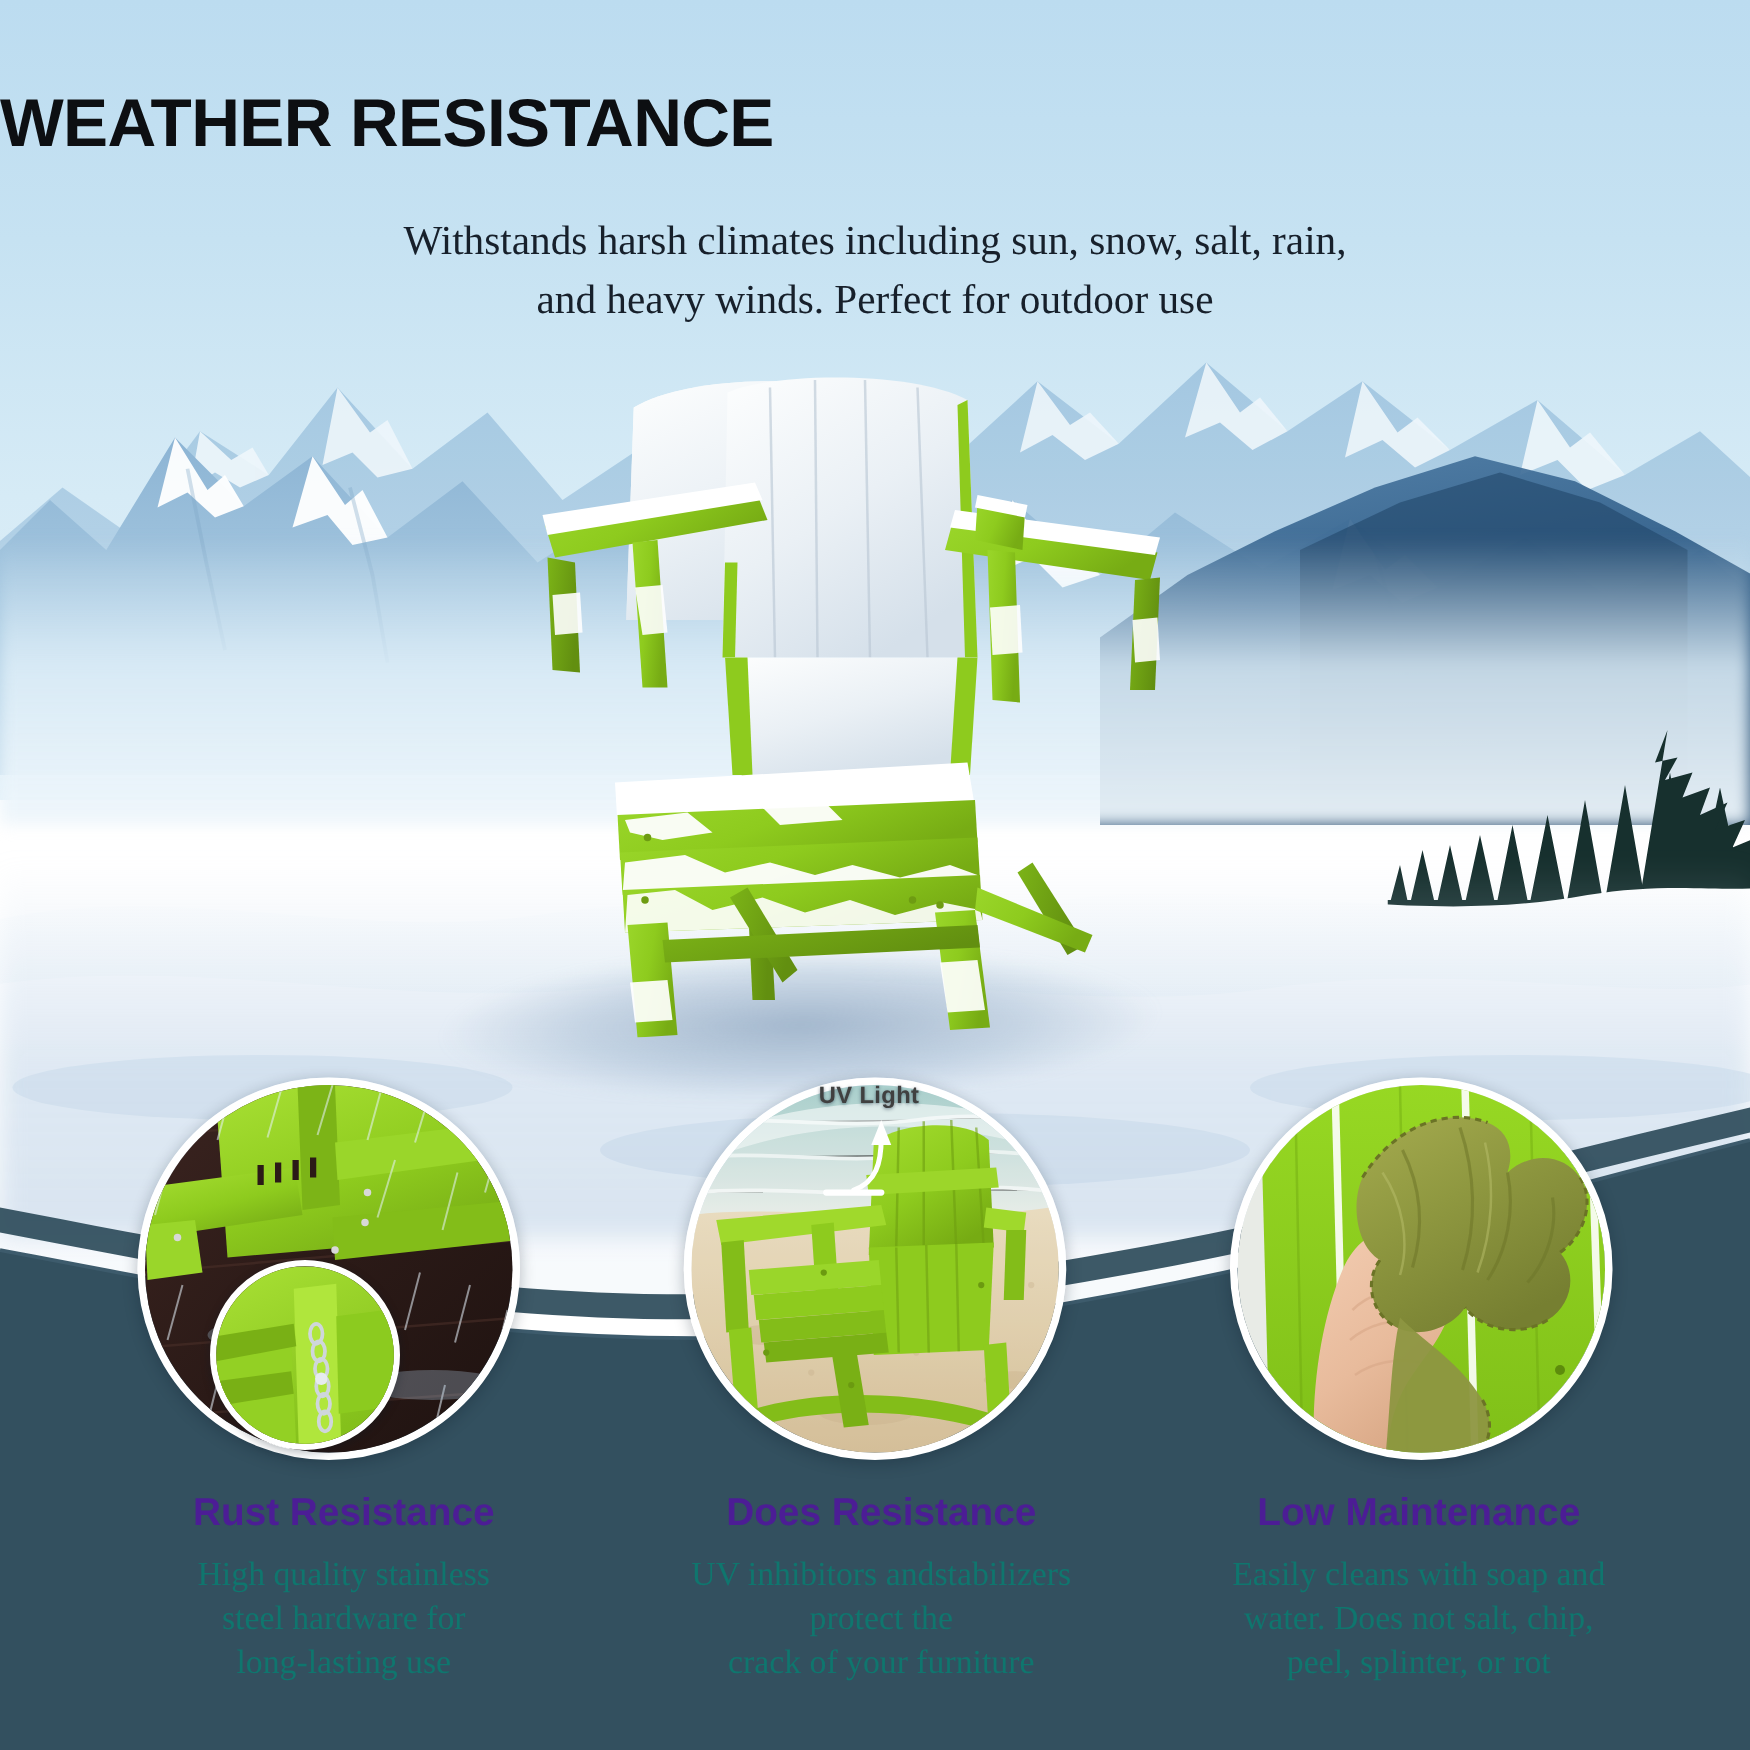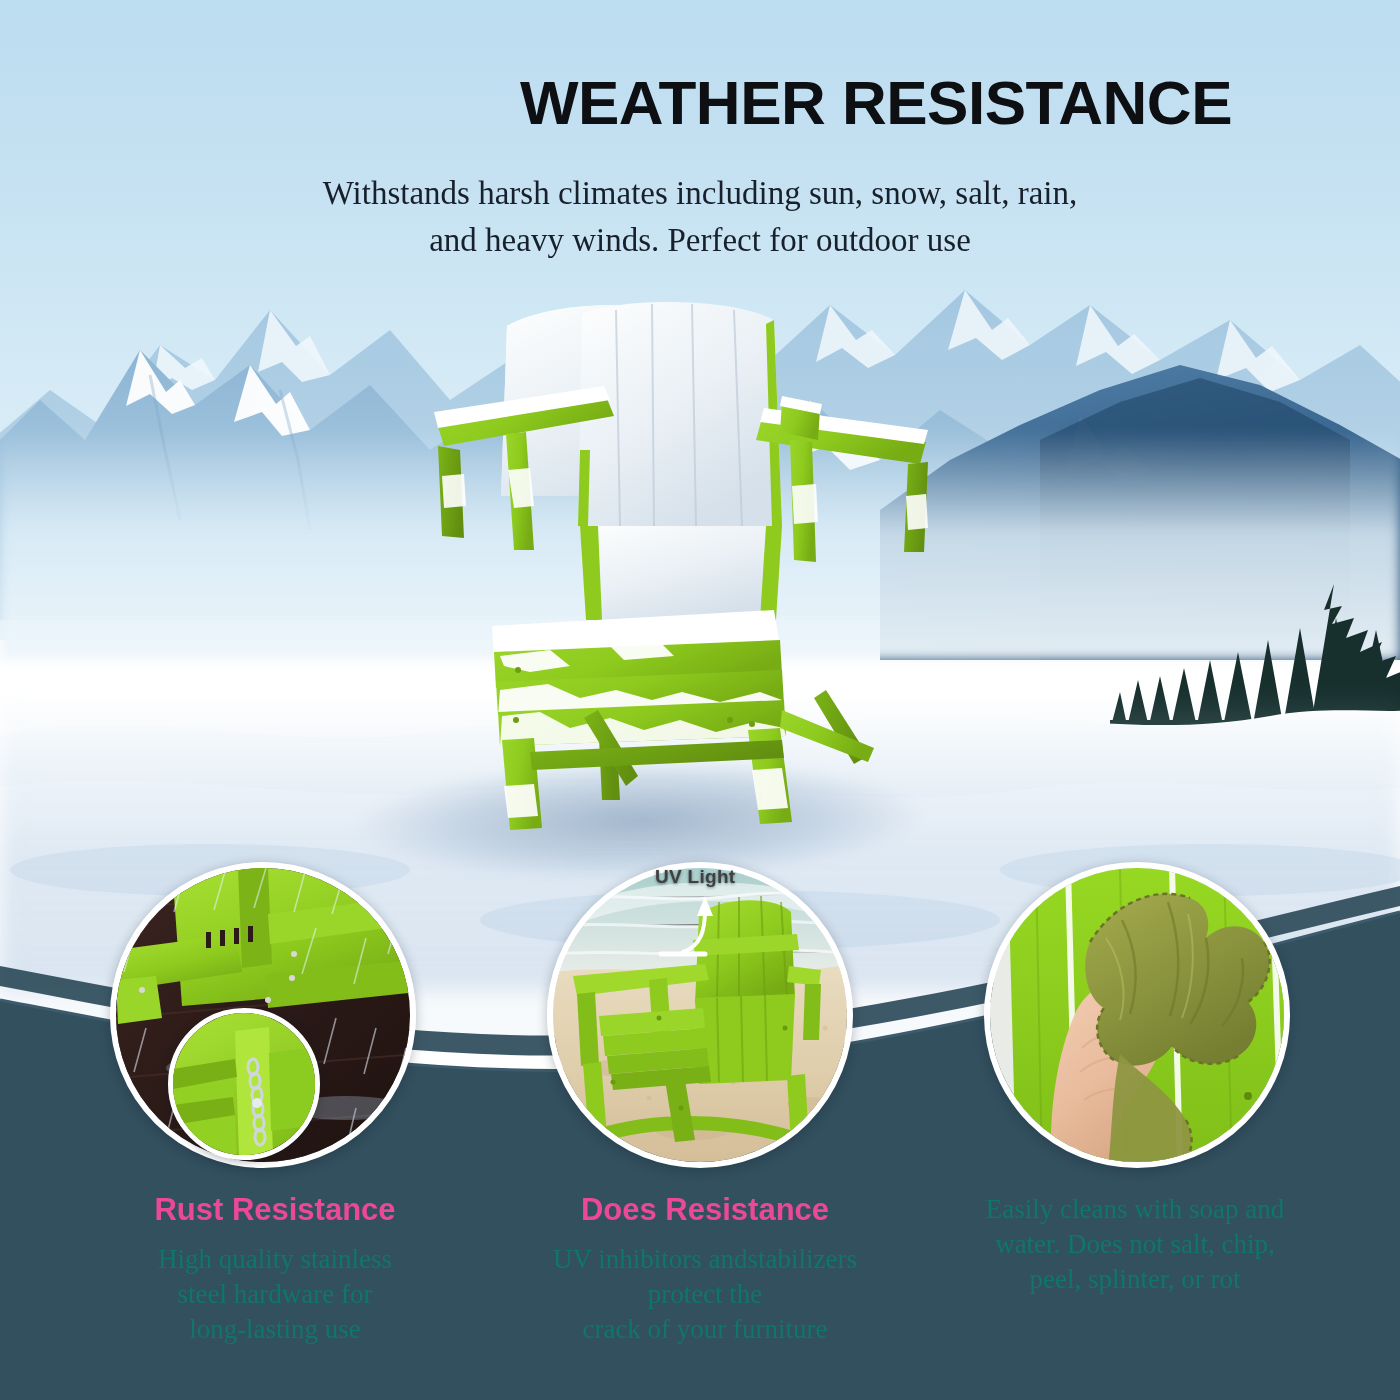--- a/index.html
+++ b/index.html
@@ -37,23 +37,23 @@
   .snowShade{position:absolute;left:0;top:690px;width:1400px;height:300px;
         background:linear-gradient(180deg,rgba(206,222,238,0) 0%,rgba(198,216,234,.55) 55%,rgba(186,206,228,.5) 100%);
         filter:blur(10px);}
 
   
   .chairShadow{position:absolute;left:360px;top:760px;width:560px;height:120px;
         background:radial-gradient(ellipse at 50% 50%,rgba(122,150,180,.62) 0%,rgba(140,168,196,.35) 45%,rgba(160,185,210,0) 72%);
         transform:skewX(-26deg);filter:blur(5px);}
 
   
-  .headline{position:absolute;left:0;top:72px;width:1232px;text-align:right;
+  .headline{position:absolute;left:0;top:72px;width:1232px;text-align:left;
         font-family:"Liberation Sans",sans-serif;font-weight:700;
-        font-size:62px;letter-spacing:-0.5px;color:#0d0f12;
+        font-size:54px;letter-spacing:-0.5px;color:#0d0f12;
         line-height:1.0;}
   .subhead{position:absolute;left:230px;top:170px;width:940px;text-align:center;
         font-family:Liberation Serif, serif;font-size:33px;line-height:1.42;
         color:#17202b;}
 
   
   .panelWrap{position:absolute;left:0;top:0;width:1400px;height:1400px;
         pointer-events:none;}
   .panelWrap svg{display:block;}
 
@@ -68,21 +68,21 @@
   .cinner{position:absolute;inset:0;}
 
   
   .inset{position:absolute;left:168px;top:1008px;width:152px;height:152px;
         border-radius:50%;overflow:hidden;border:5px solid #ffffff;box-sizing:border-box;
         box-shadow:0 2px 8px rgba(10,25,40,.3);}
 
   
   .col{position:absolute;text-align:center;}
   .colTitle{font-family:"Liberation Sans",sans-serif;font-weight:700;
-        font-size:31px;color:#ec4899;letter-spacing:0px;margin-bottom:14px;}
+        font-size:31px;color:#4c1d95;letter-spacing:0px;margin-bottom:14px;}
   .colBody{font-family:"Liberation Serif",serif;font-size:27px;line-height:1.30;
         color:#0f766e;}
 
   .col1{left:80px;top:1192px;width:390px;}
   .col2{left:505px;top:1192px;width:400px;}
   .col3{left:935px;top:1192px;width:400px;}
 
   
   .uvLabel{position:absolute;left:655px;top:866px;z-index:6;
         font-family:"Liberation Sans",sans-serif;font-weight:700;font-size:19px;
@@ -623,20 +623,21 @@
   <div class="col col2">
     <div class="colTitle">Does Resistance</div>
     <div class="colBody">
       <span>UV inhibitors andstabilizers</span><br>
       <span>protect the</span><br>
       <span>crack of your furniture</span>
     </div>
   </div>
 
   <div class="col col3">
+    <div class="colTitle">Low Maintenance</div>
     <div class="colBody">
       <span>Easily cleans with soap and</span><br>
       <span>water. Does not salt, chip,</span><br>
       <span>peel, splinter, or rot</span>
     </div>
   </div>
 
 </div>
 
 </body></html>

